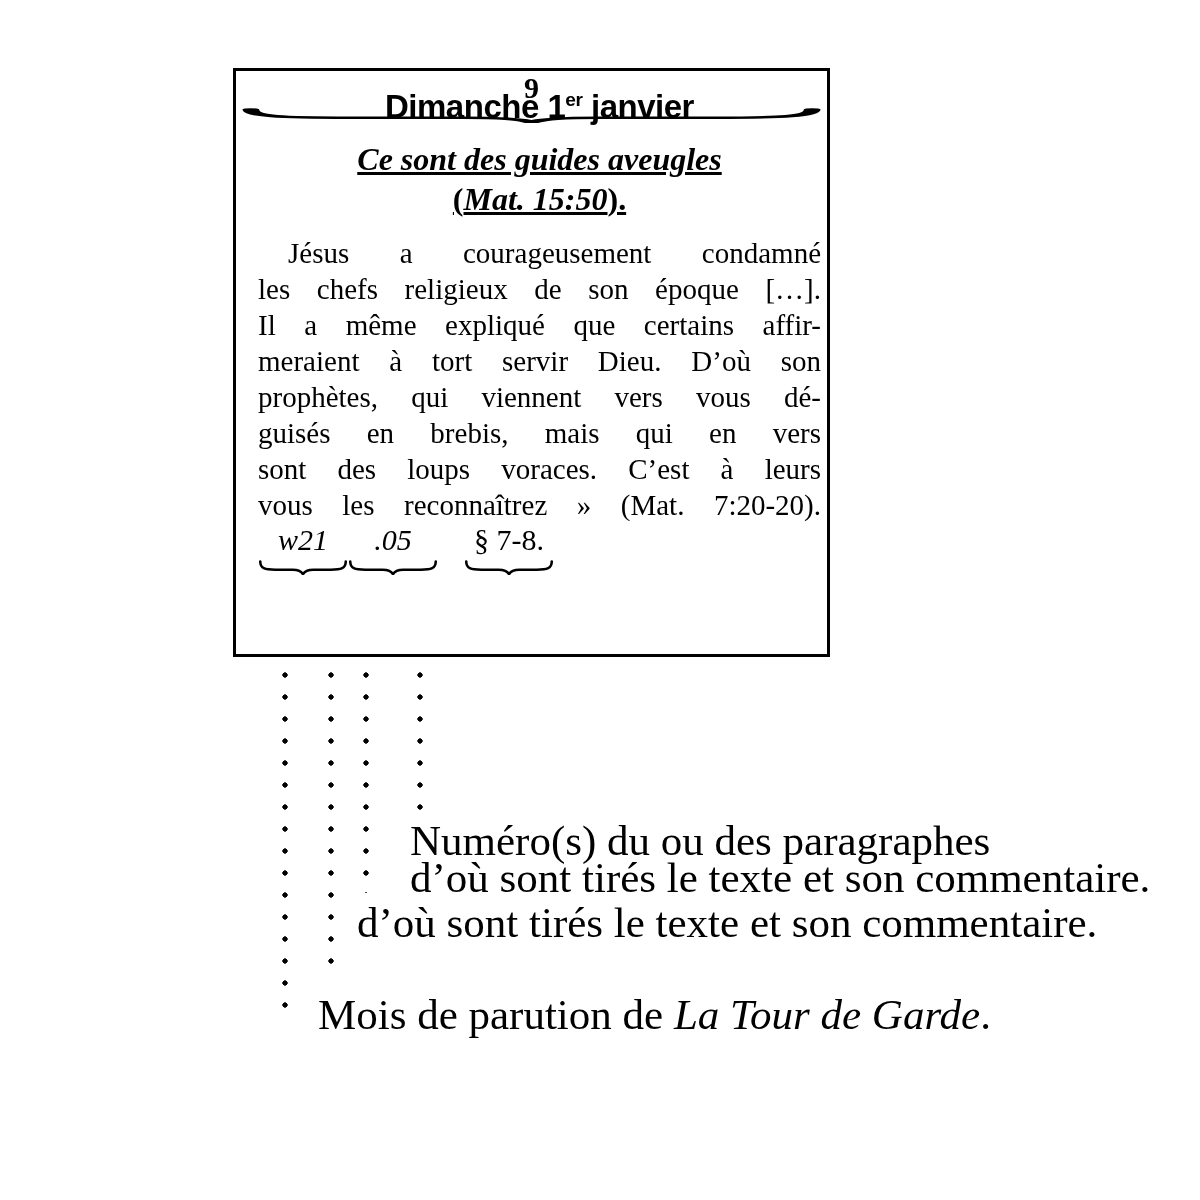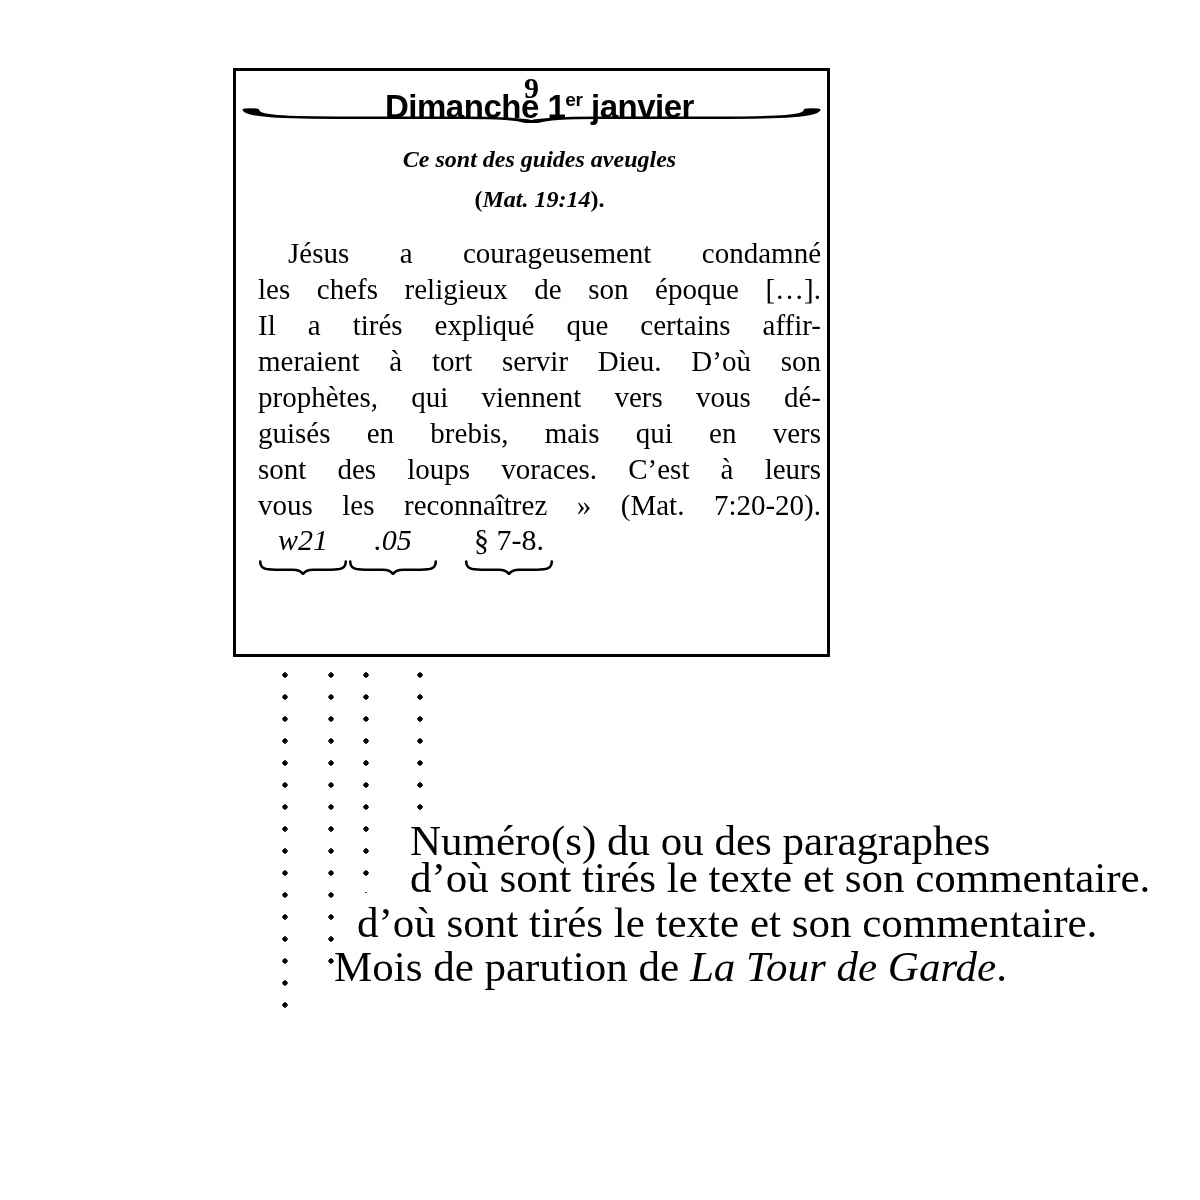--- a/index.html
+++ b/index.html
@@ -19,21 +19,21 @@
   }
   .card-title{
     text-align:center;
     font-family:"Liberation Sans", sans-serif;
     font-weight:bold;font-size:33px;line-height:36px;
     letter-spacing:-0.5px;
   }
   .card-title sup{font-size:0.58em;vertical-align:super;line-height:0;}
   .theme{
     margin-top:14px;text-align:center;
-    font-size:24px;line-height:40px;font-weight:bold;
+    font-size:32px;line-height:40px;font-weight:bold;text-decoration:underline;
   }
   .theme .it{font-style:italic;}
   .theme .up{font-style:normal;}
   .bodytext{margin-top:16px;font-size:29px;line-height:36px;}
   .bline{text-align:justify;text-align-last:justify;white-space:normal;}
   .bline.indent{text-indent:30px;}
 
   
   .citation{
     display:flex;align-items:flex-start;
@@ -57,41 +57,41 @@
   .dotcol.c1{left:282px;top:671px;height:352px;}
   .dotcol.c2{left:328px;top:671px;height:304px;}
   .dotcol.c3{left:363px;top:671px;height:222px;}
   .dotcol.c4{left:417px;top:671px;height:140px;}
 
   
   .lbl{position:absolute;font-size:43px;line-height:37px;white-space:nowrap;}
   .lbl .pub{font-style:italic;}
   .lbl1{left:410px;top:822px;}
   .lbl2{left:357px;top:904px;}
-  .lbl3{left:318px;top:948px;margin-left:16px;}
+  .lbl3{left:318px;top:996px;}
   .lbl4{left:274px;top:1030px;}
 </style>
 </head>
 <body>
 
 <div class="page">
 
   <div class="card">
 
     <div class="card-title"><span>Dimanche 1</span><sup>er</sup><span> janvier</span></div>
 
     <div class="theme">
       <div><span class="it">Ce sont des guides aveugles</span></div>
-      <div><span class="up">(</span><span class="it">Mat. 19:14</span><span class="up">).</span></div>
+      <div><span class="up">(</span><span class="it">Mat. 15:50</span><span class="up">).</span></div>
     </div>
 
     <div class="bodytext">
       <div class="bline indent">Jésus a courageusement condamné</div>
       <div class="bline">les chefs religieux de son époque […].</div>
-      <div class="bline">Il a tirés expliqué que certains affir-</div>
+      <div class="bline">Il a même expliqué que certains affir-</div>
       <div class="bline">meraient à tort servir Dieu. D’où son</div>
       <div class="bline">prophètes, qui viennent vers vous dé-</div>
       <div class="bline">guisés en brebis, mais qui en vers</div>
       <div class="bline">sont des loups voraces. C’est à leurs</div>
       <div class="bline">vous les reconnaîtrez » (Mat. 7:20-20).</div>
     </div>
 
     <div class="citation">
       <div class="cseg">
         <span class="ct it">w21</span>

